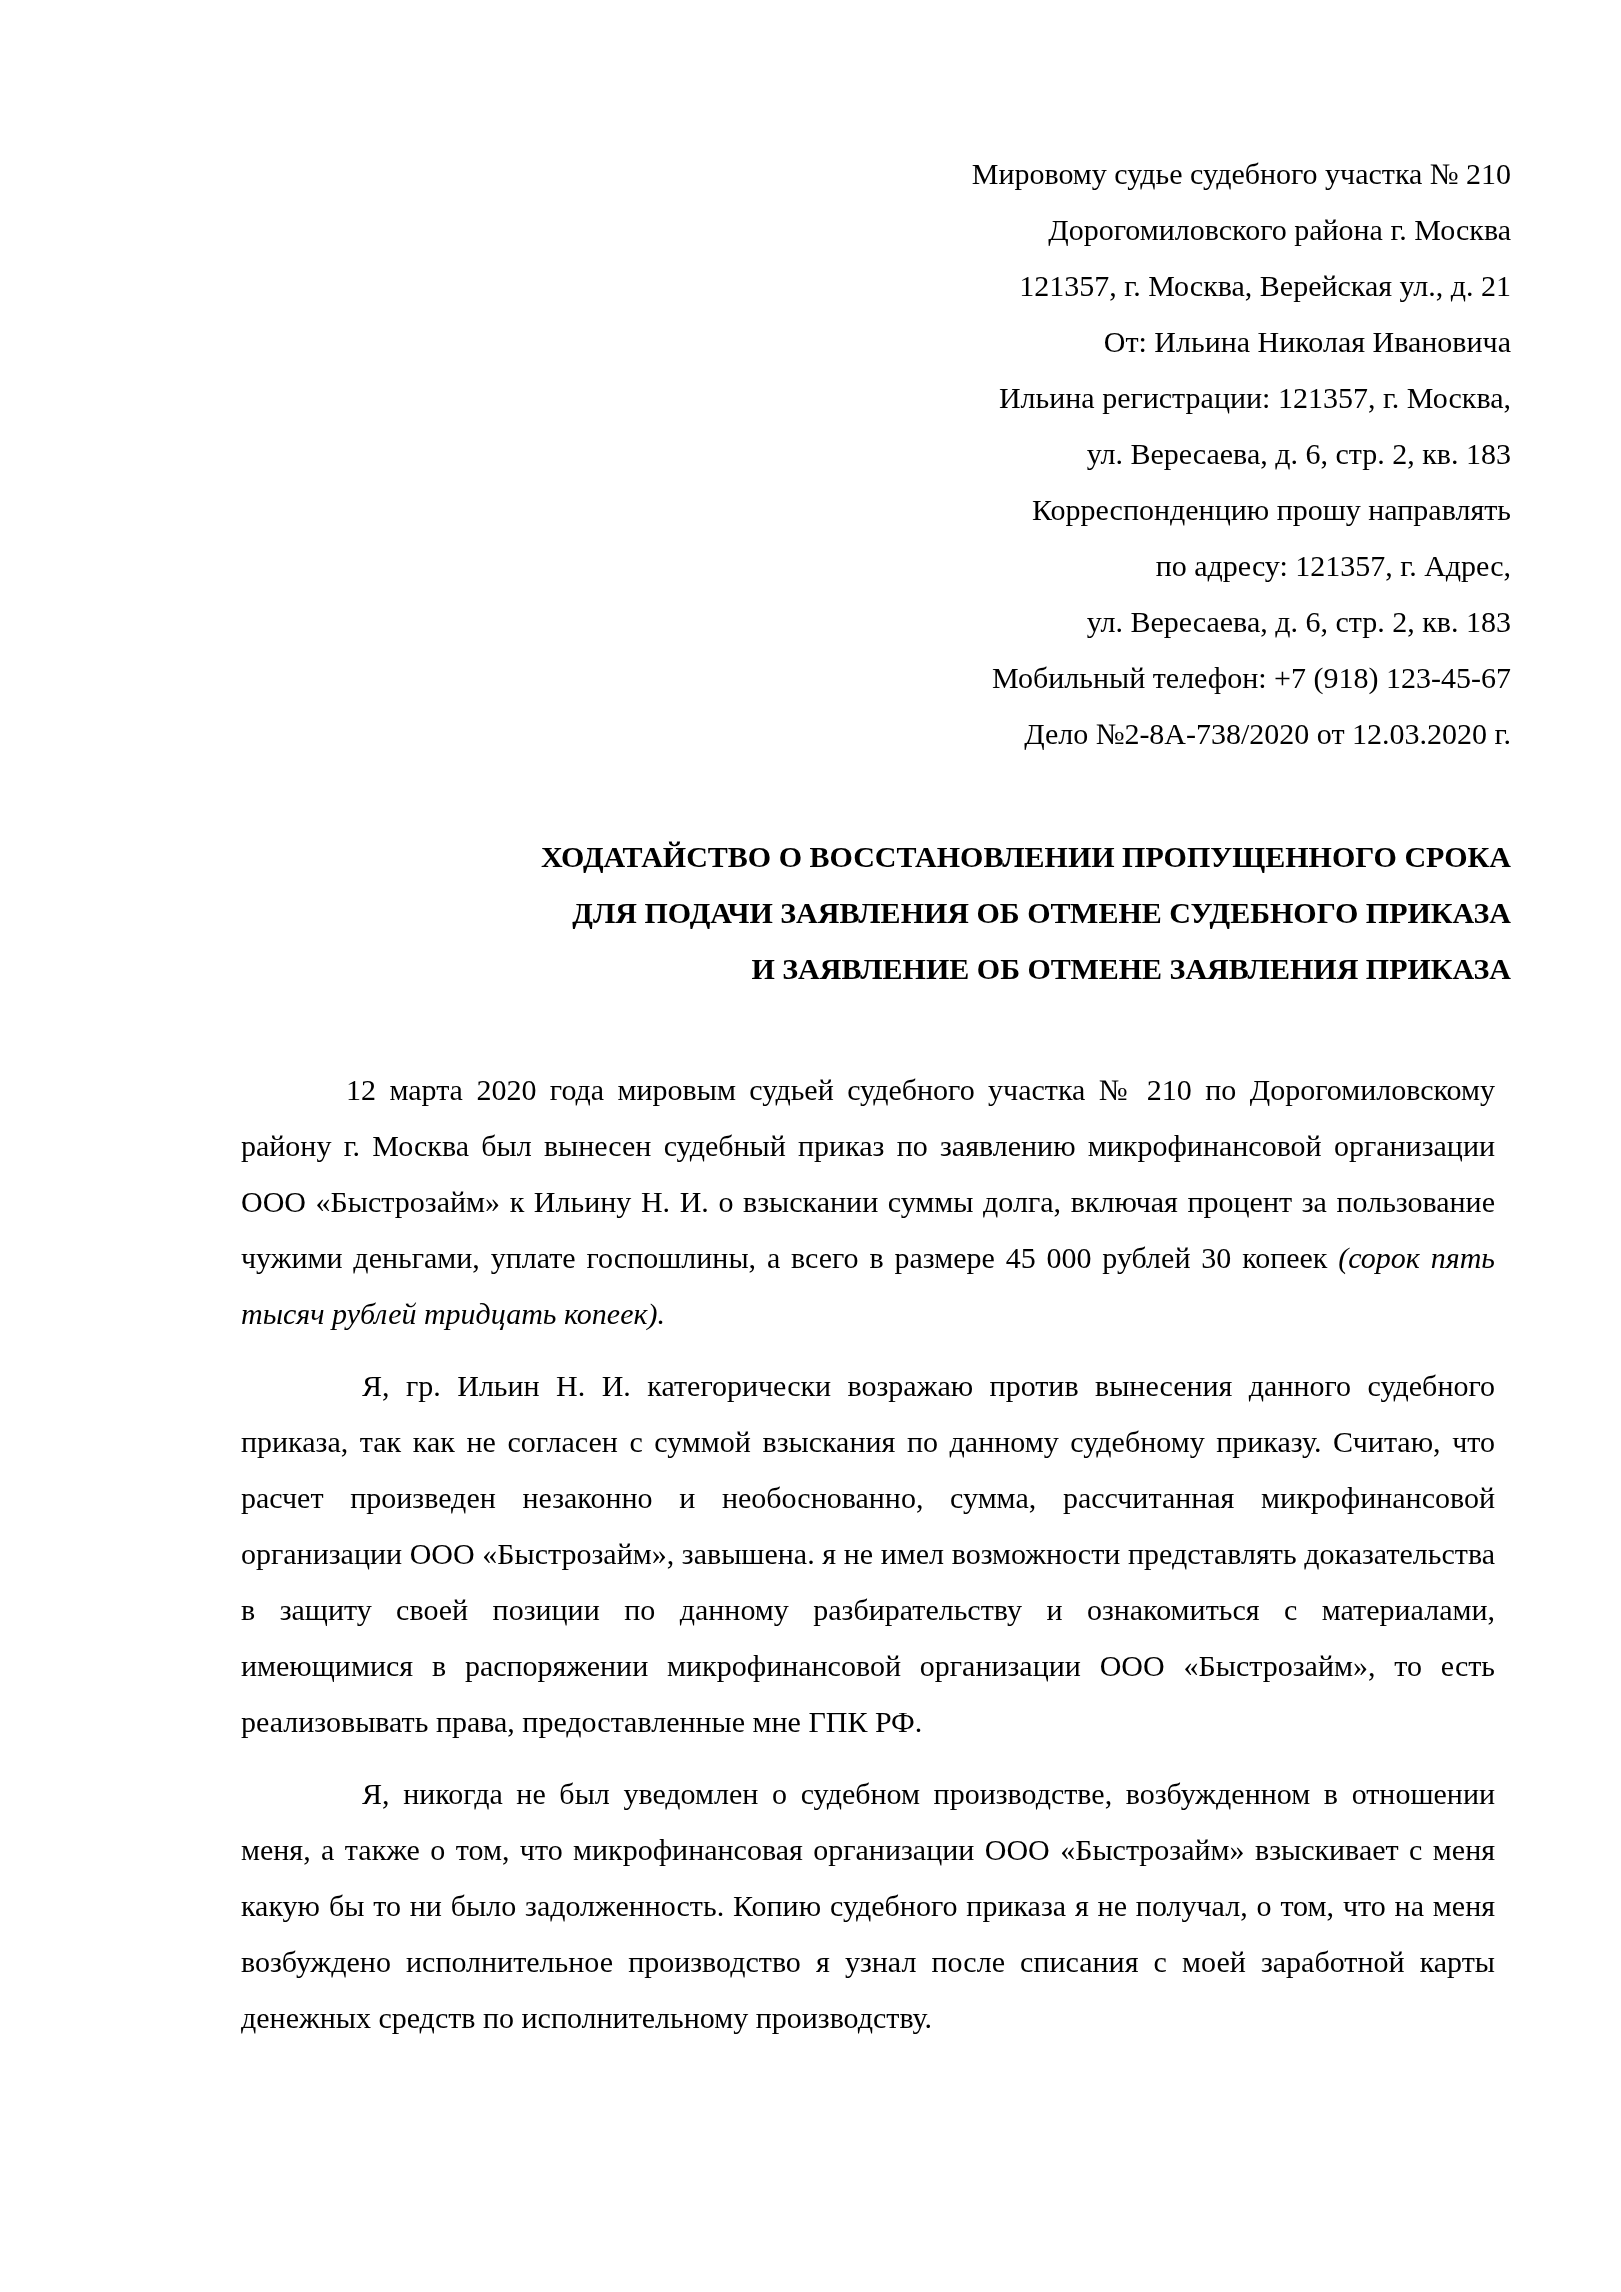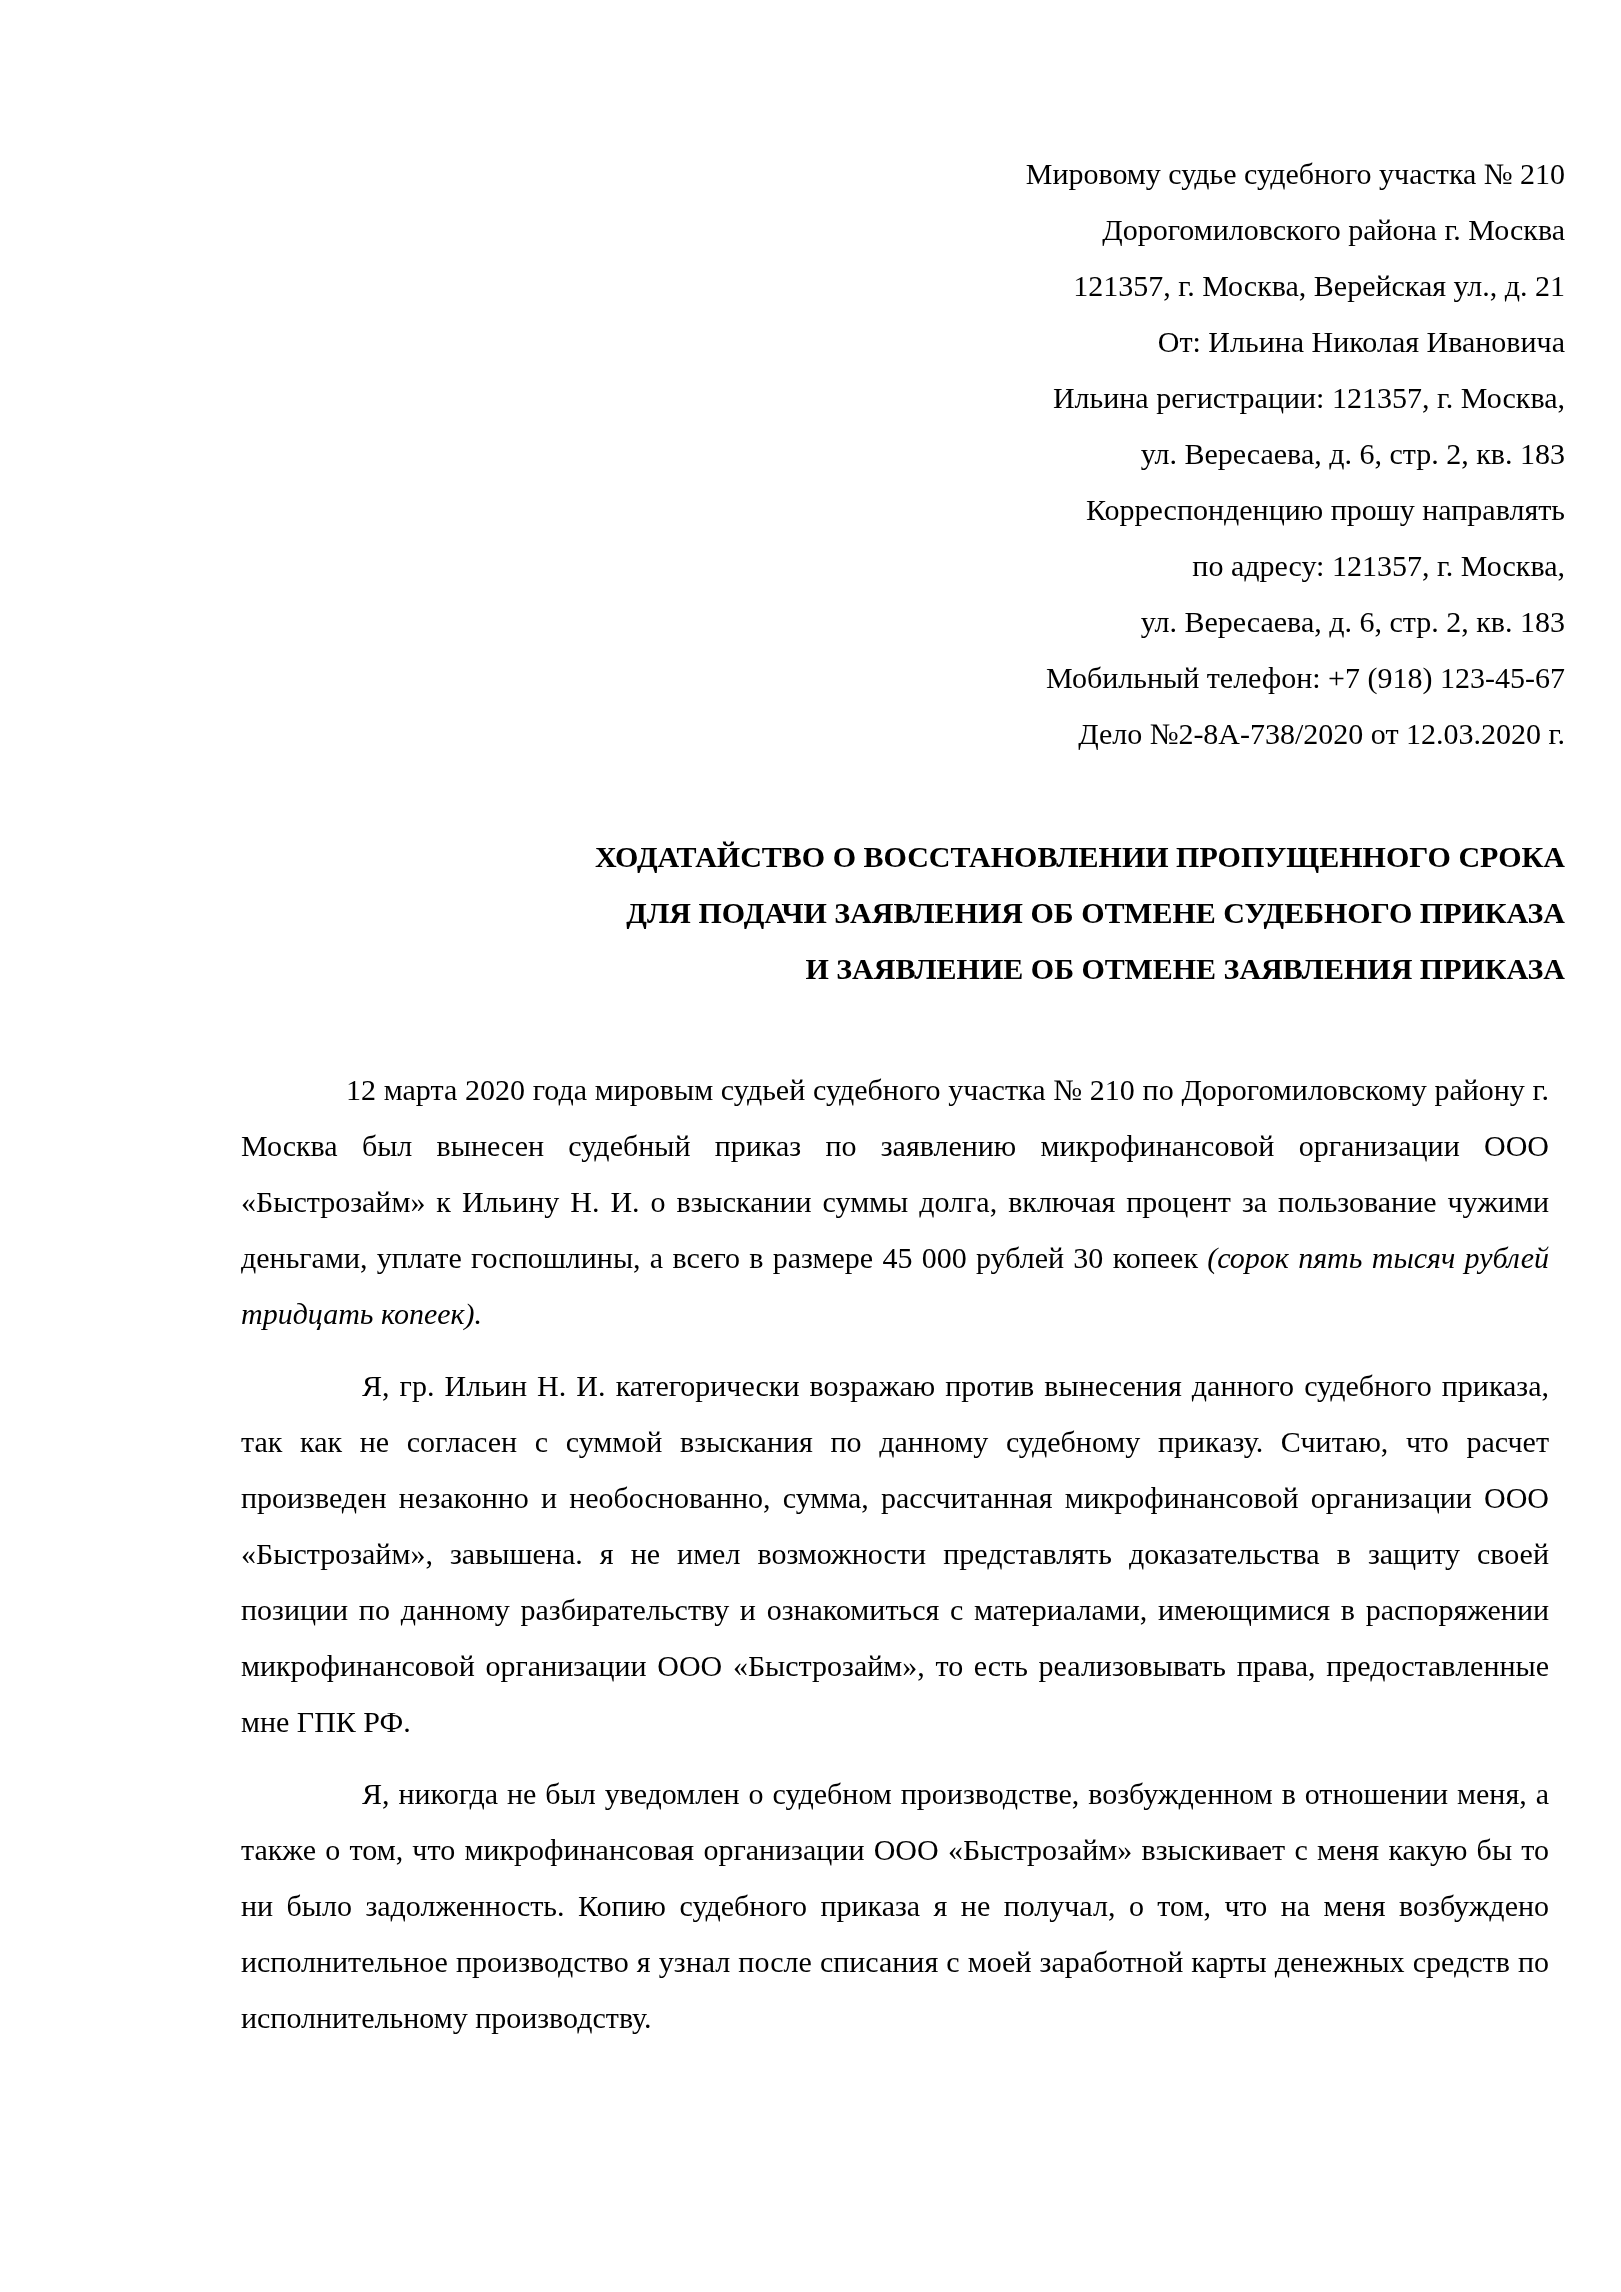--- a/index.html
+++ b/index.html
@@ -11,21 +11,21 @@
     .page {
       position: relative;
       width: 1621px;
       height: 2293px;
       box-sizing: border-box;
       background: #ffffff;
       color: #000000;
       font-family: "Liberation Serif", "DejaVu Serif", serif;
       font-size: 30px;
       line-height: 56px;
-      padding: 146px 56px 0 225px;
+      padding: 146px 110px 0 225px;
       overflow: hidden;
     }
     .recipient-header {
       text-align: right;
     }
     .recipient-header .hline {
       white-space: nowrap;
     }
     .doc-title {
       margin-top: 67px;
@@ -49,21 +49,21 @@
 <div class="page">
 
   <div class="recipient-header">
     <div class="hline">Мировому судье судебного участка № 210</div>
     <div class="hline">Дорогомиловского района г. Москва</div>
     <div class="hline">121357, г. Москва, Верейская ул., д. 21</div>
     <div class="hline">От: Ильина Николая Ивановича</div>
     <div class="hline">Ильина регистрации: 121357, г. Москва,</div>
     <div class="hline">ул. Вересаева, д. 6, стр. 2, кв. 183</div>
     <div class="hline">Корреспонденцию прошу направлять</div>
-    <div class="hline">по адресу: 121357, г. Москва,</div>
+    <div class="hline">по адресу: 121357, г. Адрес,</div>
     <div class="hline">ул. Вересаева, д. 6, стр. 2, кв. 183</div>
     <div class="hline">Мобильный телефон: +7 (918) 123-45-67</div>
     <div class="hline">Дело №2-8А-738/2020 от 12.03.2020 г.</div>
   </div>
 
   <div class="doc-title">
     <div class="tline">ХОДАТАЙСТВО О ВОССТАНОВЛЕНИИ ПРОПУЩЕННОГО СРОКА</div>
     <div class="tline">ДЛЯ ПОДАЧИ ЗАЯВЛЕНИЯ ОБ ОТМЕНЕ СУДЕБНОГО ПРИКАЗА</div>
     <div class="tline">И ЗАЯВЛЕНИЕ ОБ ОТМЕНЕ ЗАЯВЛЕНИЯ ПРИКАЗА</div>
   </div>

